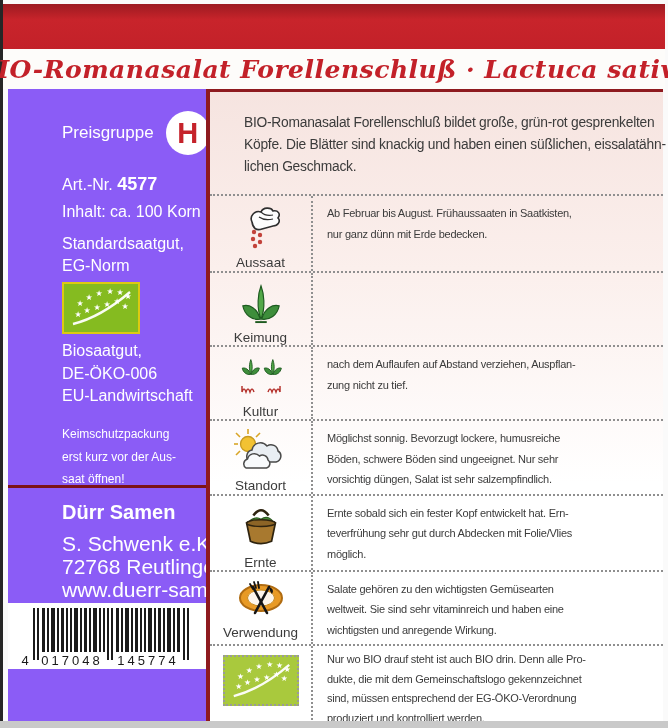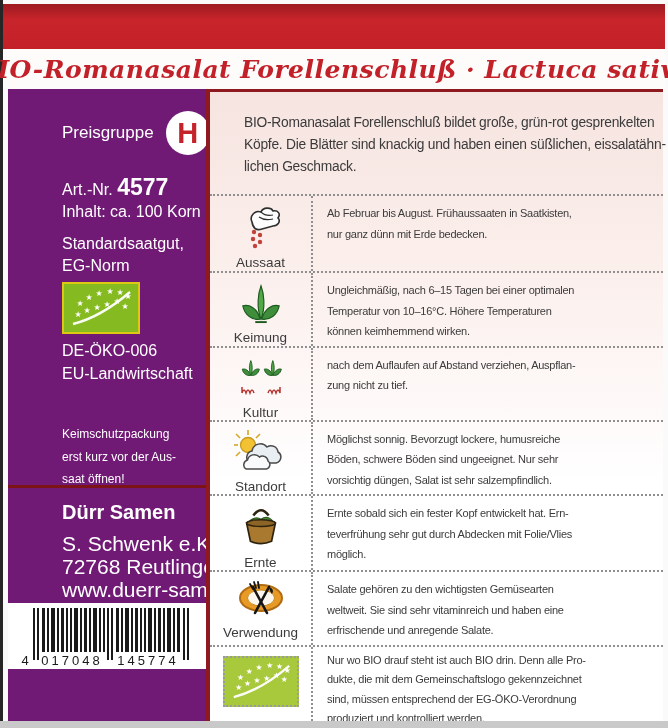--- a/index.html
+++ b/index.html
@@ -9,28 +9,28 @@
   .edge-bottom{position:absolute;left:0;top:721px;width:668px;height:7px;background:#c9c9c9;}
 
   .band-top{position:absolute;left:3px;top:4px;width:662px;height:45px;
             background:linear-gradient(180deg,#9c1b21 0%,#c8242b 35%,#c32129 100%);}
   .title-band{position:absolute;left:3px;top:49px;width:662px;height:40px;background:#fdfcfa;
               display:flex;align-items:center;justify-content:center;}
   .title-band span{font-family:"DejaVu Serif",serif;font-style:italic;font-weight:bold;
                    font-size:25px;color:#c32129;letter-spacing:.5px;white-space:nowrap;}
 
   
-  .sidebar{position:absolute;left:8px;top:89px;width:198px;height:633px;background:#701a75;color:#ffffff;}
+  .sidebar{position:absolute;left:8px;top:89px;width:198px;height:633px;background:#8b5cf6;color:#ffffff;}
   .side-item{position:absolute;left:54px;white-space:nowrap;}
   .pg-row{top:22px;display:flex;align-items:center;gap:12px;}
   .pg-label{font-size:17px;}
   .pg-badge{width:44px;height:44px;border-radius:50%;background:#ffffff;color:#c5232b;
             display:flex;align-items:center;justify-content:center;font-weight:bold;font-size:29px;}
   .artnr{top:85px;font-size:16px;}
-  .artnr b{font-size:23px;}
+  .artnr b{font-size:18px;}
   .inhalt{top:114px;font-size:16px;}
   .saatgut{top:144px;font-size:16px;line-height:22px;}
   .eu-logo-side{position:absolute;left:54px;top:193px;width:74px;height:48px;
                 border:2px solid #dcca12;background:#85bb20;}
   .biocert{top:251px;font-size:16px;line-height:22.5px;}
   .keimschutz{top:334px;font-size:12px;line-height:22.5px;}
   .side-divider{position:absolute;left:0;top:396px;width:198px;height:3px;background:#7c1317;}
   .brand{top:412px;font-size:20px;font-weight:bold;}
   .addr{top:443px;font-size:21px;line-height:23px;}
   .barcode-box{position:absolute;left:0;top:514px;width:198px;height:66px;background:#ffffff;}
@@ -101,20 +101,21 @@
             <text x="23" y="29">★</text>
             <text x="33" y="26">★</text>
           <text x="43" y="23">★</text>
             <text x="53" y="20">★</text>
             <text x="61" y="25">★</text>
         </g>
       </svg>
     </div>
 
     <div class="side-item biocert">
+      <div>Biosaatgut,</div>
       <div>DE-ÖKO-006</div>
       <div>EU-Landwirtschaft</div>
     </div>
 
     <div class="side-item keimschutz">
       <div>Keimschutzpackung</div>
       <div>erst kurz vor der Aus-</div>
       <div>saat öffnen!</div>
     </div>
 
@@ -211,25 +212,20 @@
           <span>
             <svg width="46" height="44" viewBox="0 0 48 46">
               <path d="M23 40 C20 30 12 25 5 27 C7 37 15 42 23 41 Z" fill="#3e8e3b" stroke="#1d5a1f" stroke-width="1.2"></path>
               <path d="M25 40 C28 30 36 25 43 27 C41 37 33 42 25 41 Z" fill="#3e8e3b" stroke="#1d5a1f" stroke-width="1.2"></path>
               <path d="M24 41 C19 28 21 14 24 6 C27 14 29 28 24 41 Z" fill="#52a848" stroke="#1d5a1f" stroke-width="1.2"></path>
               <path d="M18 44 L30 44" stroke="#1d5a1f" stroke-width="2"></path>
             </svg>
           </span>
           <div class="row-label">Keimung</div>
         </div>
-        <div class="txt-col">
-          <div class="tl">Ungleichmäßig, nach 6–15 Tagen bei einer optimalen</div>
-          <div class="tl">Temperatur von 10–16°C. Höhere Temperaturen</div>
-          <div class="tl">können keimhemmend wirken.</div>
-        </div>
       </div>
 
       <div class="row r3">
         <div class="icon-col">
           <span>
             <svg width="50" height="44" viewBox="0 0 50 44">
               <g transform="translate(4,2) scale(0.45)">
                 <path d="M23 40 C20 30 12 25 5 27 C7 37 15 42 23 41 Z" fill="#3e8e3b" stroke="#1d5a1f" stroke-width="2"></path>
                 <path d="M25 40 C28 30 36 25 43 27 C41 37 33 42 25 41 Z" fill="#3e8e3b" stroke="#1d5a1f" stroke-width="2"></path>
                 <path d="M24 41 C19 28 21 16 24 8 C27 16 29 28 24 41 Z" fill="#52a848" stroke="#1d5a1f" stroke-width="2"></path>
@@ -311,21 +307,21 @@
                   <line x1="23" y1="3" x2="24" y2="9"></line>
               </g>
               <path d="M34 8 Q40 10 37 15 L35 12 Z" fill="#151515"></path>
             </svg>
           </span>
           <div class="row-label">Verwendung</div>
         </div>
         <div class="txt-col">
           <div class="tl">Salate gehören zu den wichtigsten Gemüsearten</div>
           <div class="tl">weltweit. Sie sind sehr vitaminreich und haben eine</div>
-          <div class="tl">erfrischende und anregende Salate.</div>
+          <div class="tl">wichtigsten und anregende Wirkung.</div>
         </div>
       </div>
 
       <div class="row r7">
         <div class="icon-col">
           <span class="eu-logo-row">
             <svg width="72" height="47" viewBox="0 0 74 48">
               <path d="M9 40 Q37 33 66 8" stroke="#ffffff" stroke-width="2.4" fill="none" opacity="0.95"></path>
               <g fill="#ffffff" font-size="8" text-anchor="middle" font-family="DejaVu Sans, sans-serif">
                 <text x="16" y="22">★</text>

